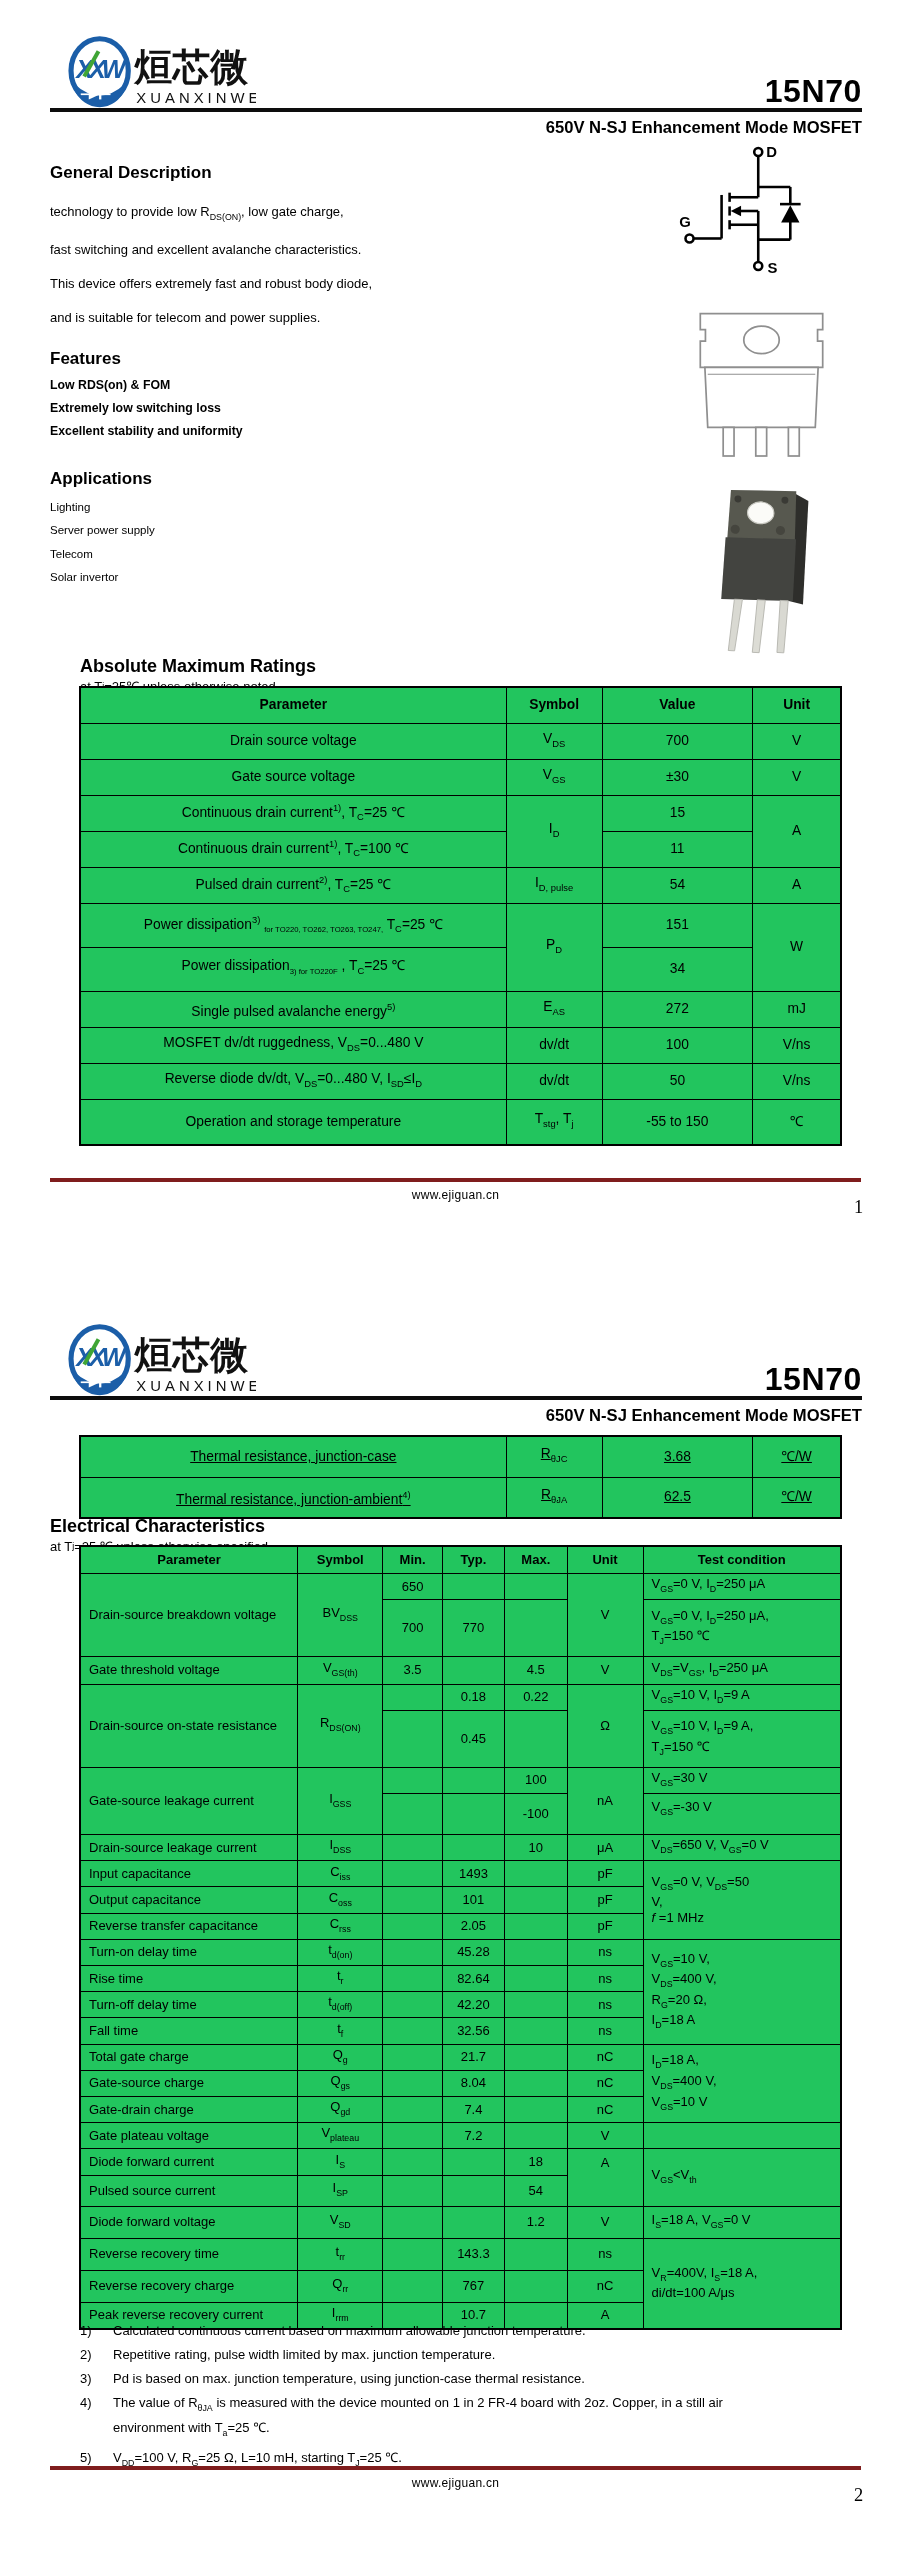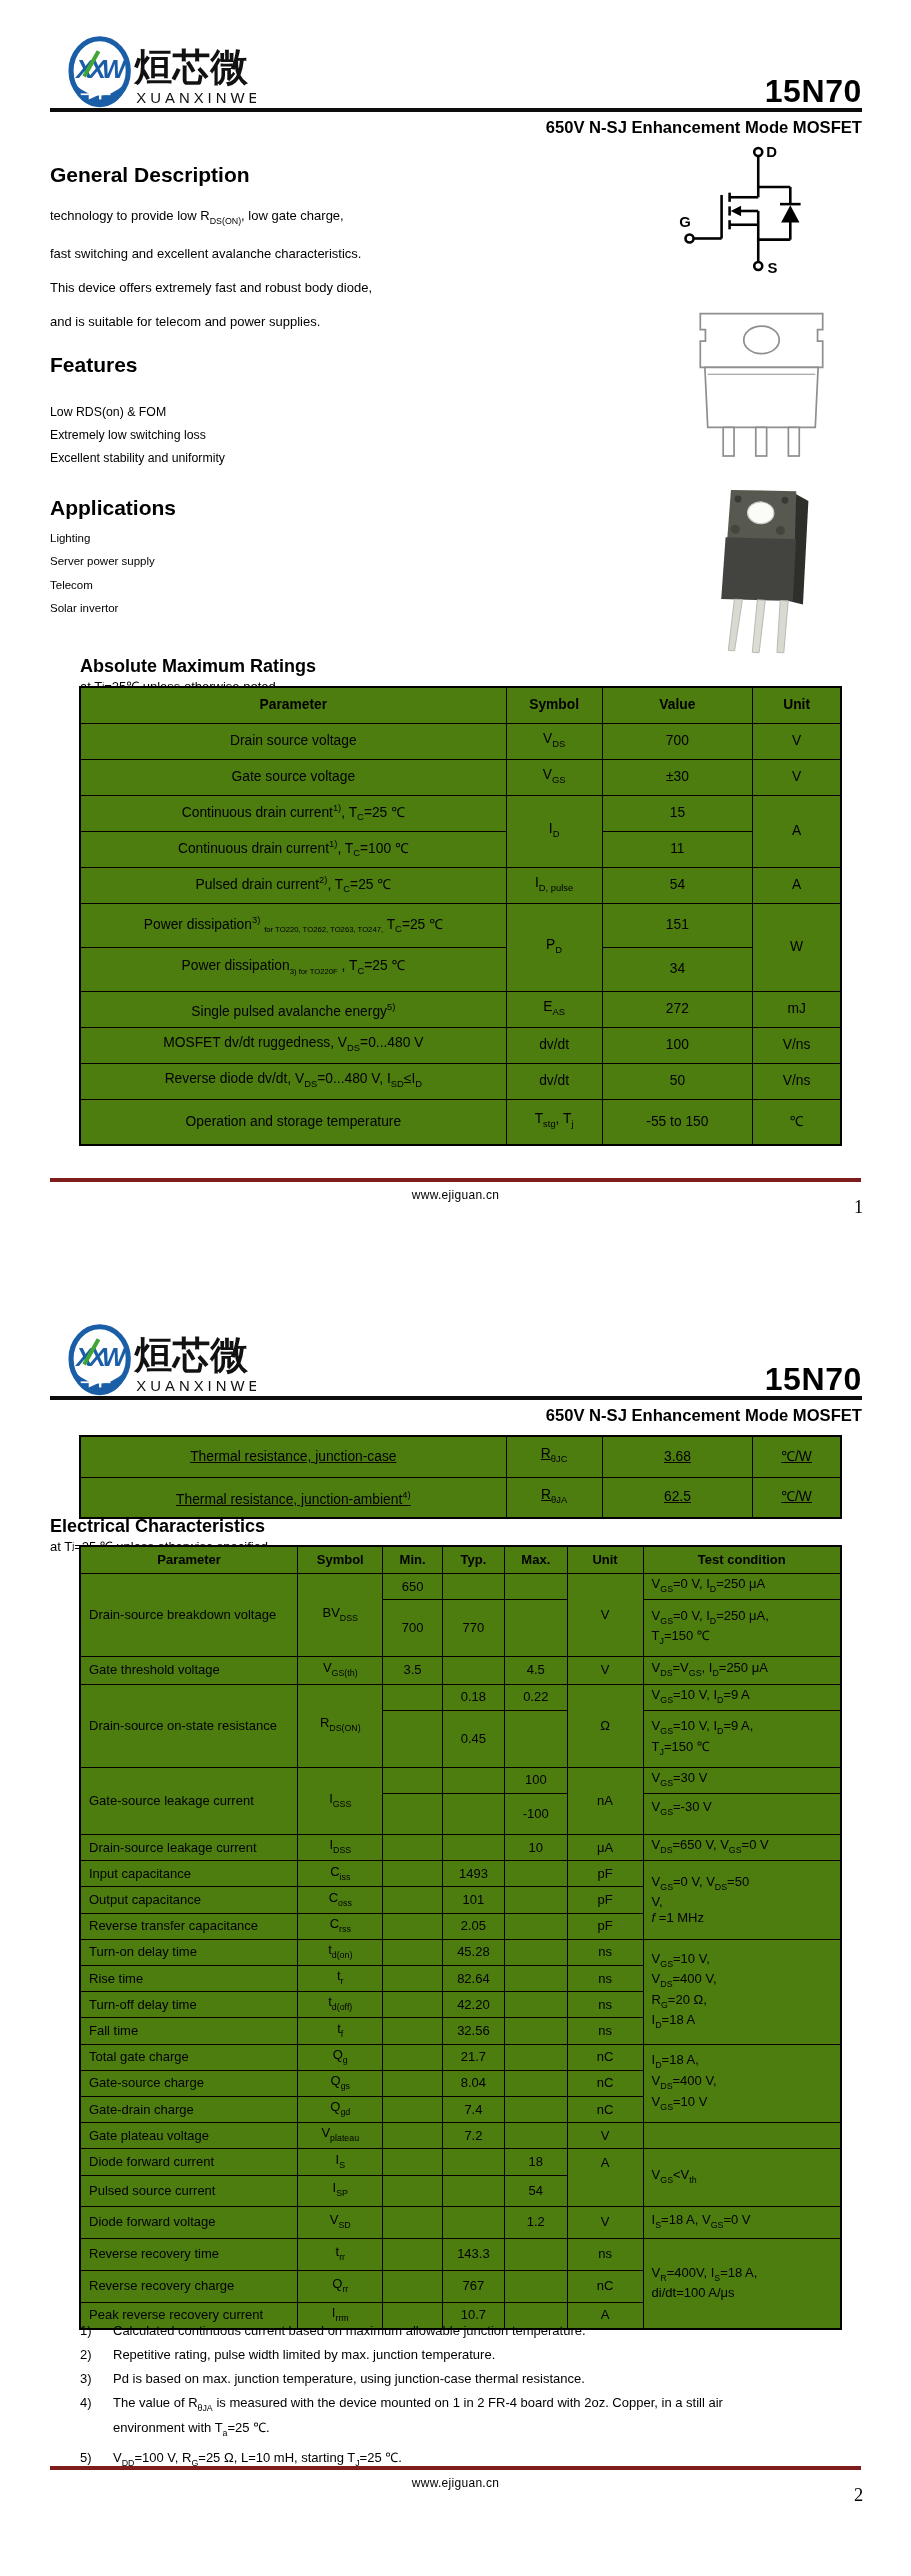--- a/index.html
+++ b/index.html
@@ -13,42 +13,42 @@
 
   
   .page-head { position:absolute; left:50px; right:49px; top:0; height:112px;
                border-bottom:4px solid #0d0d0d; }
   .logo { position:absolute; left:17px; top:34px; width:189px; height:77px; }
   .part-no { position:absolute; right:0; bottom:-2.3px; font-size:32px; font-weight:700; letter-spacing:0.6px; }
   .subtitle { position:absolute; right:49px; top:118px; font-size:16.6px; font-weight:700; }
 
   
   .p1-left { position:absolute; left:50px; top:163px; width:488px; }
-  .sec-h { font-size:21px; font-weight:700; margin:0; }
+  .sec-h { font-size:17px; font-weight:700; margin:0; }
   .gd-lines { margin-top:11.5px; }
   .gd-line { font-size:13px; line-height:34px; white-space:nowrap; }
   .features-block { margin-top:13.8px; }
   .feat-item { font-size:12.3px; line-height:23px; }
   .apps-block { margin-top:26px; }
   .app-item { font-size:11.5px; line-height:23.5px; }
   sub { font-size:68%; }
   sup { font-size:68%; }
   small { font-size:82%; }
 
   
   .sym-svg { position:absolute; left:654px; top:142px; }
   .pkg-svg { position:absolute; left:690px; top:310px; }
   .photo-svg { position:absolute; left:707px; top:485px; }
 
   
   .tbl-head { position:absolute; font-size:18px; font-weight:700; white-space:nowrap; }
   .tbl-head .note { font-size:13px; font-weight:400; }
 
   
-  table.dtable { border-collapse:collapse; table-layout:fixed; background:#4d7c0f;
+  table.dtable { border-collapse:collapse; table-layout:fixed; background:#22c55e;
                  border:2px solid #000; position:absolute; }
   .dtable th, .dtable td { border:1.4px solid #000; text-align:center; vertical-align:middle;
                            font-size:13.8px; line-height:16px; padding:2.3px 3.4px; overflow:hidden; }
   .dtable th { font-weight:700; }
 
   .amr-table { left:79px; top:686px; width:763px; }
   .amr-table tr { height:36px; }
   .amr-table tr.t76 { height:44px; }
   .amr-table tr.t80 { height:46px; }
 
@@ -106,21 +106,21 @@
     <h2 class="sec-h">General Description</h2>
     <div class="gd-lines">
       <div class="gd-line">technology to provide low R<sub>DS(ON)</sub>, low gate  charge,</div>
       <div class="gd-line">fast switching and excellent avalanche  characteristics.</div>
       <div class="gd-line">This device offers extremely fast and robust body diode,</div>
       <div class="gd-line">and is suitable for telecom and power supplies.</div>
     </div>
 
     <div class="features-block">
       <h2 class="sec-h">Features</h2>
-      <div style="margin-top:24px;">
+      <div style="margin-top:5px;font-weight:bold;">
         <div class="feat-item">Low RDS(on) &amp; FOM</div>
         <div class="feat-item">Extremely low switching loss</div>
         <div class="feat-item">Excellent stability and uniformity</div>
       </div>
     </div>
 
     <div class="apps-block">
       <h2 class="sec-h">Applications</h2>
       <div style="margin-top:6.9px;">
         <div class="app-item">Lighting</div>

